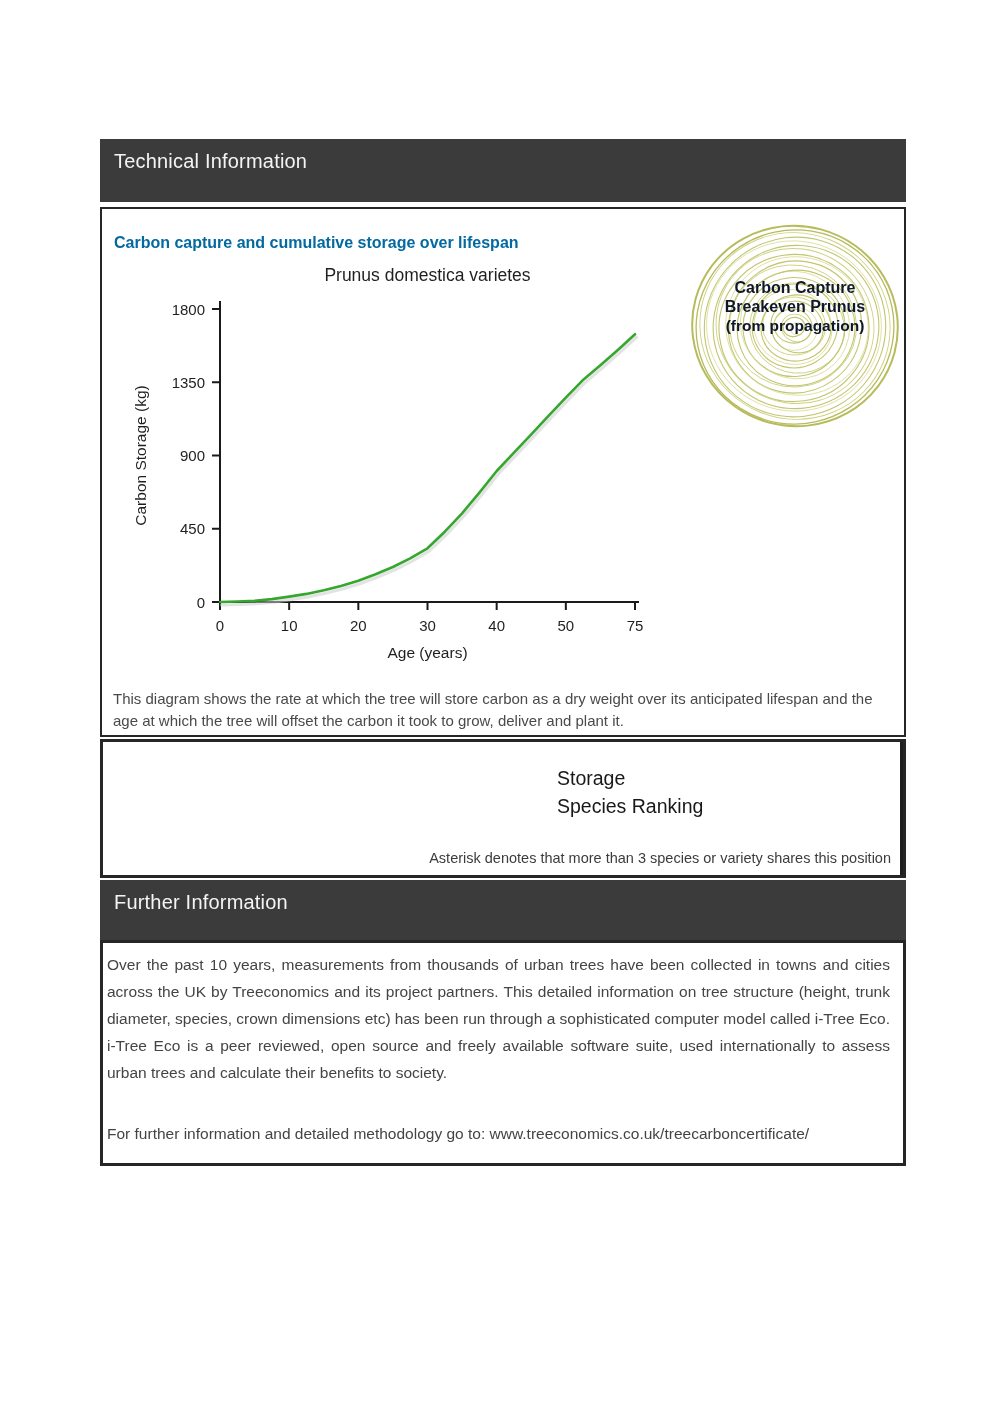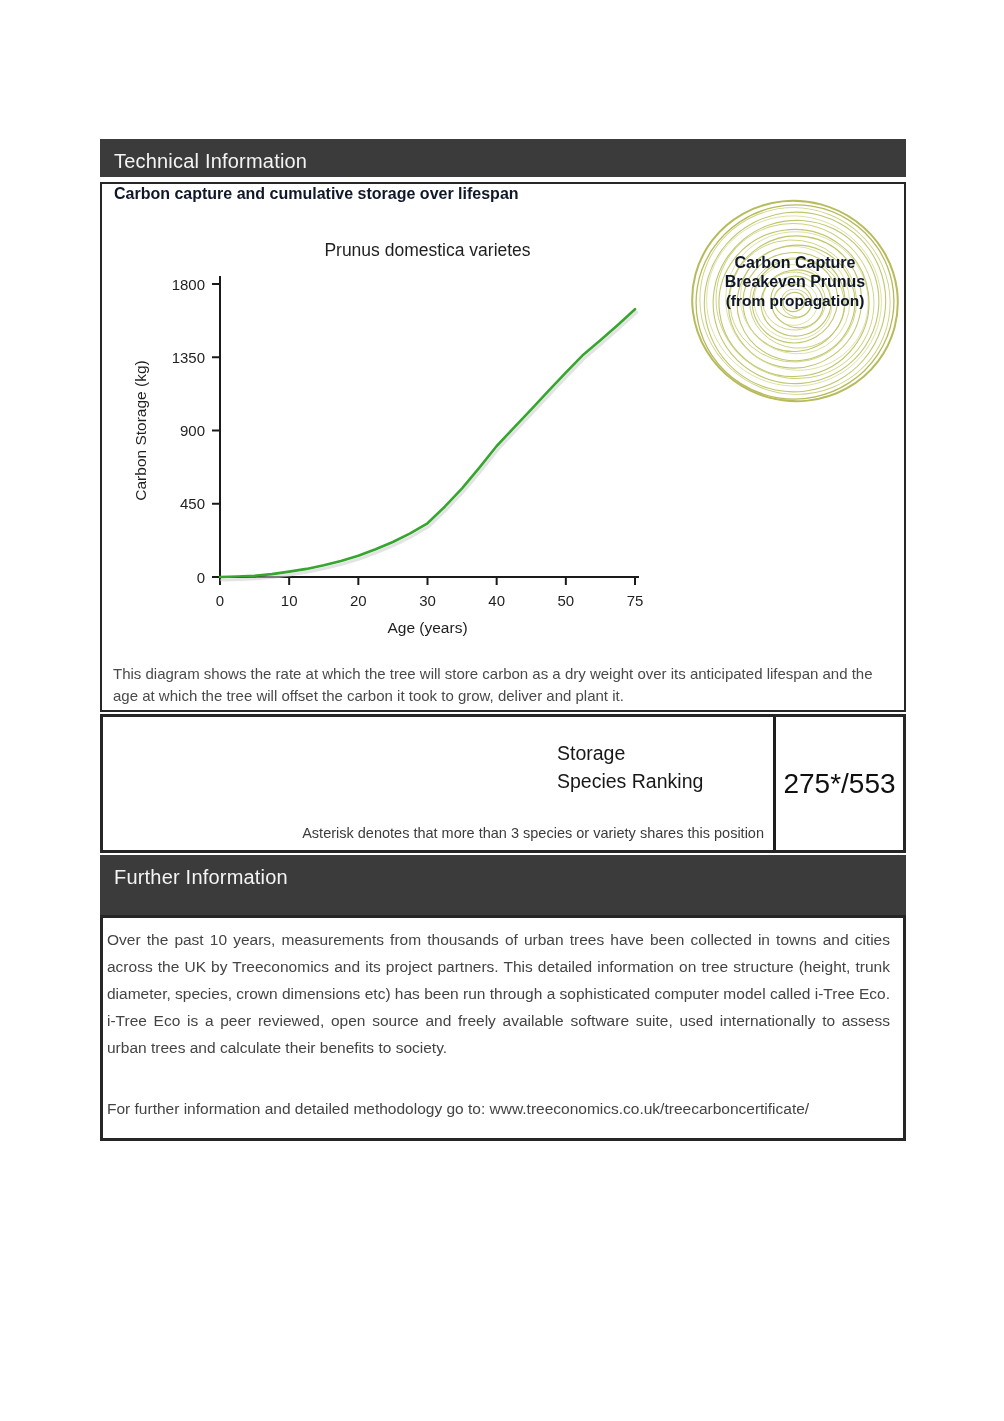--- a/index.html
+++ b/index.html
@@ -1,29 +1,29 @@
 <!DOCTYPE html>
 <html style="--bar-bg: #3b3b3b; --olive-dark: #b7bb5c; --olive: #c2c66f; --olive-light: #ced27f; --olive-lighter: #dadd98;"><head>
 <meta charset="utf-8">
 <style>
   * { margin:0; padding:0; box-sizing:border-box; }
   html,body { width:1004px; height:1421px; background:#ffffff;
     font-family:"Liberation Sans","DejaVu Sans",sans-serif; }
   .doc { position:absolute; left:100px; top:139px; width:806px; }
 
   .section-bar { background:var(--bar-bg); color:#f4f4f4; }
-  .bar-tech { height:38px; padding:11px 0 0 14px; font-size:20px; letter-spacing:.2px; }
+  .bar-tech { height:63px; padding:11px 0 0 14px; font-size:20px; letter-spacing:.2px; }
   .bar-further { height:60px; margin-top:2px; padding:11px 0 0 14px; font-size:20px; letter-spacing:.2px; }
 
   .box { background:#fff; border:2px solid #262626; }
   .box-technical { margin-top:5px; height:530px; position:relative; }
   .box-ranking { margin-top:2px; height:139px; border-width:3px; display:flex; }
   .box-further { height:226px; border-width:3px; padding:8px 13px 0 4px; }
 
-  .tech-title { position:absolute; left:12px; top:1px; font-size:16px; font-weight:bold; color:#0f172a; }
+  .tech-title { position:absolute; left:12px; top:25px; font-size:16px; font-weight:bold; color:#0369a1; }
 
   #chart { position:absolute; left:28px; top:47px; }
   .tick  { font-size:15px; fill:#1f1f1f; }
   .ctitle{ font-size:17.5px; fill:#1f1f1f; }
   .alabel{ font-size:15.5px; fill:#1f1f1f; }
 
   .badge { position:absolute; left:584px; top:6px; width:218px; height:218px; }
   .badge svg { position:absolute; left:0; top:0; }
   #rings ellipse { fill:none; }
   #rings .ra { stroke:var(--olive); stroke-width:1.1; }
@@ -136,21 +136,20 @@
   </div>
 
   <div class="box box-ranking">
     <div class="rank-left">
       <div class="rank-label">
         <div>Storage</div>
         <div>Species Ranking</div>
       </div>
       <div class="rank-footnote">Asterisk denotes that more than 3 species or variety shares this position</div>
     </div>
-    <div class="rank-value">275*/553</div>
   </div>
 
   <div class="section-bar bar-further">
     <span>Further Information</span>
   </div>
 
   <div class="box box-further">
     <p class="further-paragraph">Over the past 10 years, measurements from thousands of urban trees have been collected in towns and cities across the UK by Treeconomics and its project partners. This detailed information on tree structure (height, trunk diameter, species, crown dimensions etc) has been run through a sophisticated computer model called i-Tree Eco. i-Tree Eco is a peer reviewed, open source and freely available software suite, used internationally to assess urban trees and calculate their benefits to society.</p>
     <p class="further-link">For further information and detailed methodology go to: www.treeconomics.co.uk/treecarboncertificate/</p>
   </div>

